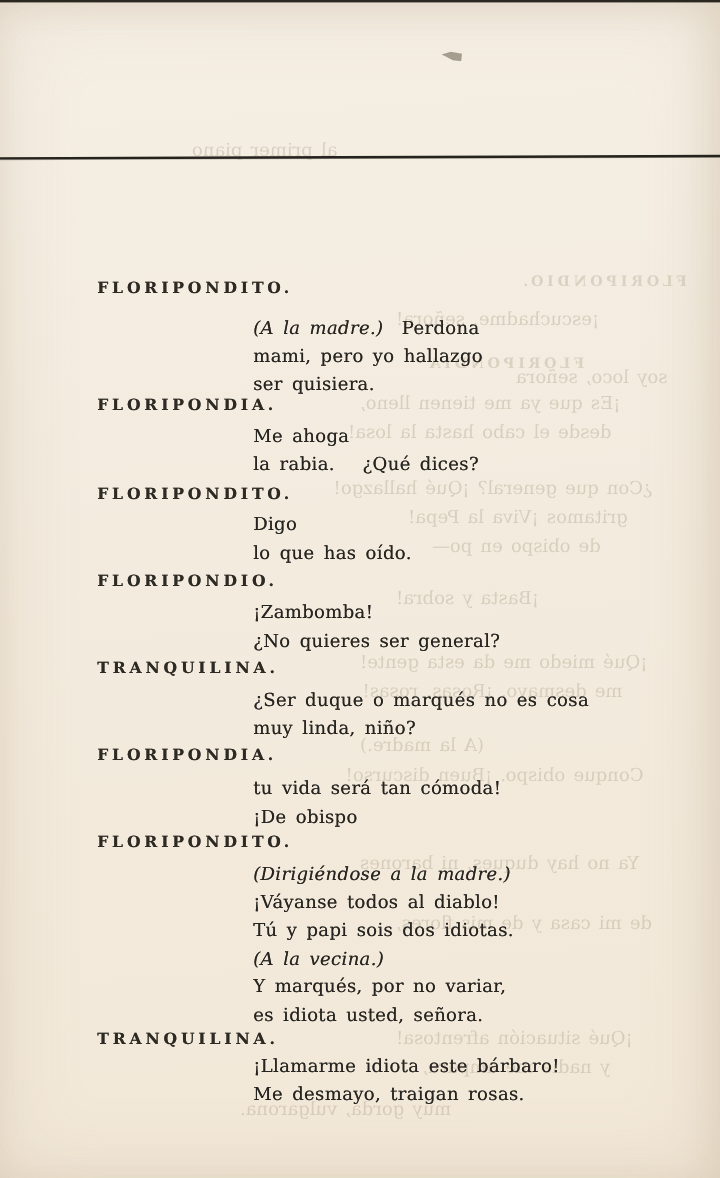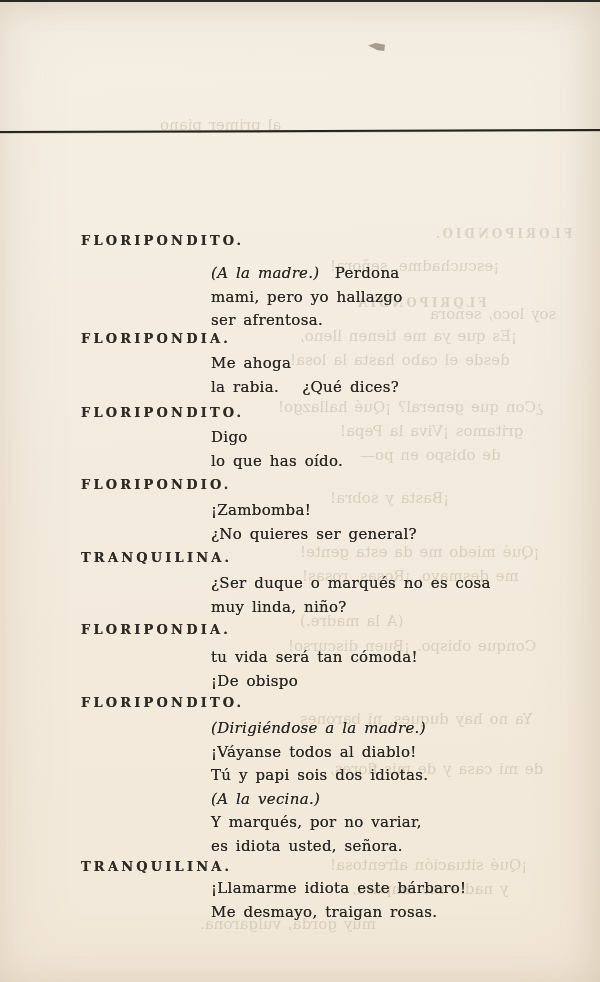--- a/index.html
+++ b/index.html
@@ -54,21 +54,21 @@
       <div class="ghost" style="left: 352px; top: 880px;">y nadie me ampara,</div>
       <div class="ghost" style="left: 200px; top: 915px;">muy gorda, vulgarona.</div>
     </div>
   <div class="page-rule"></div>
   <div class="ink-smudge"></div>
   <div id="script-body">
       <div class="speaker" style="top: 234px;">FLORIPONDITO.</div>
       <div class="lines" style="top: 262px;">
         <div class="dline"><span class="it">(A la madre.)</span><span> Perdona</span></div>
         <div class="dline"><span>mami, pero yo hallazgo</span></div>
-        <div class="dline"><span>ser afrentosa.</span></div>
+        <div class="dline"><span>ser quisiera.</span></div>
       </div>
       <div class="speaker" style="top: 332px;">FLORIPONDIA.</div>
       <div class="lines" style="top: 352px;">
         <div class="dline"><span>Me ahoga</span></div>
         <div class="dline"><span>la rabia.  ¿Qué dices?</span></div>
       </div>
       <div class="speaker" style="top: 406px;">FLORIPONDITO.</div>
       <div class="lines" style="top: 426px;">
         <div class="dline"><span>Digo</span></div>
         <div class="dline"><span>lo que has oído.</span></div>

